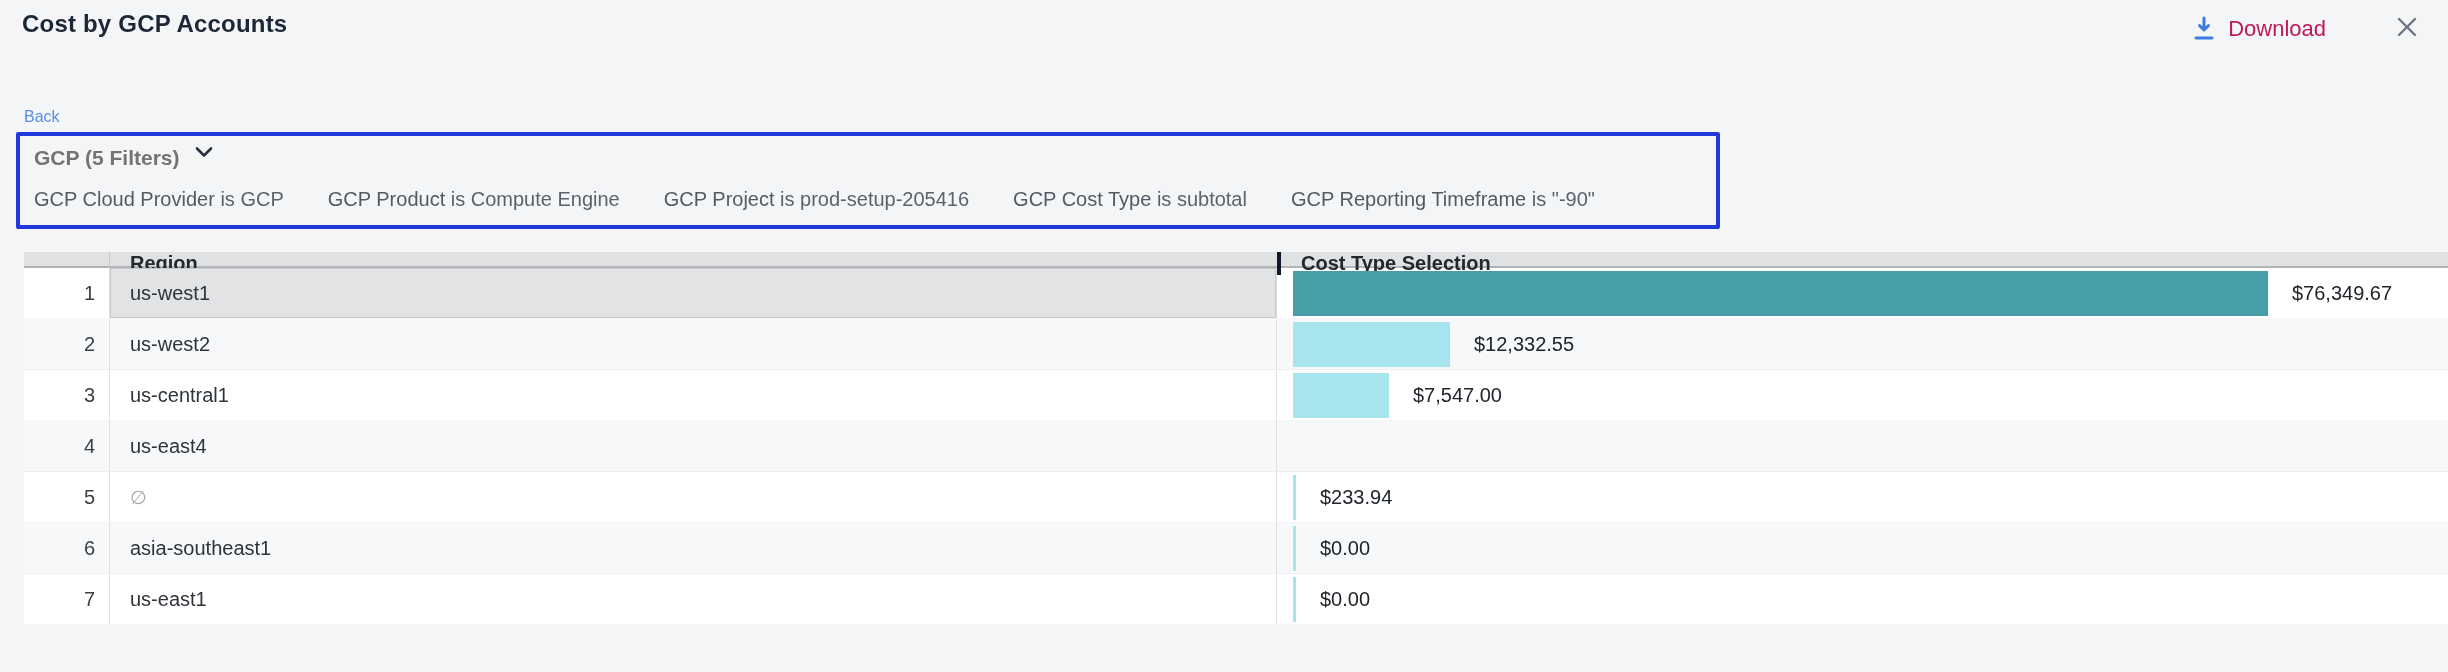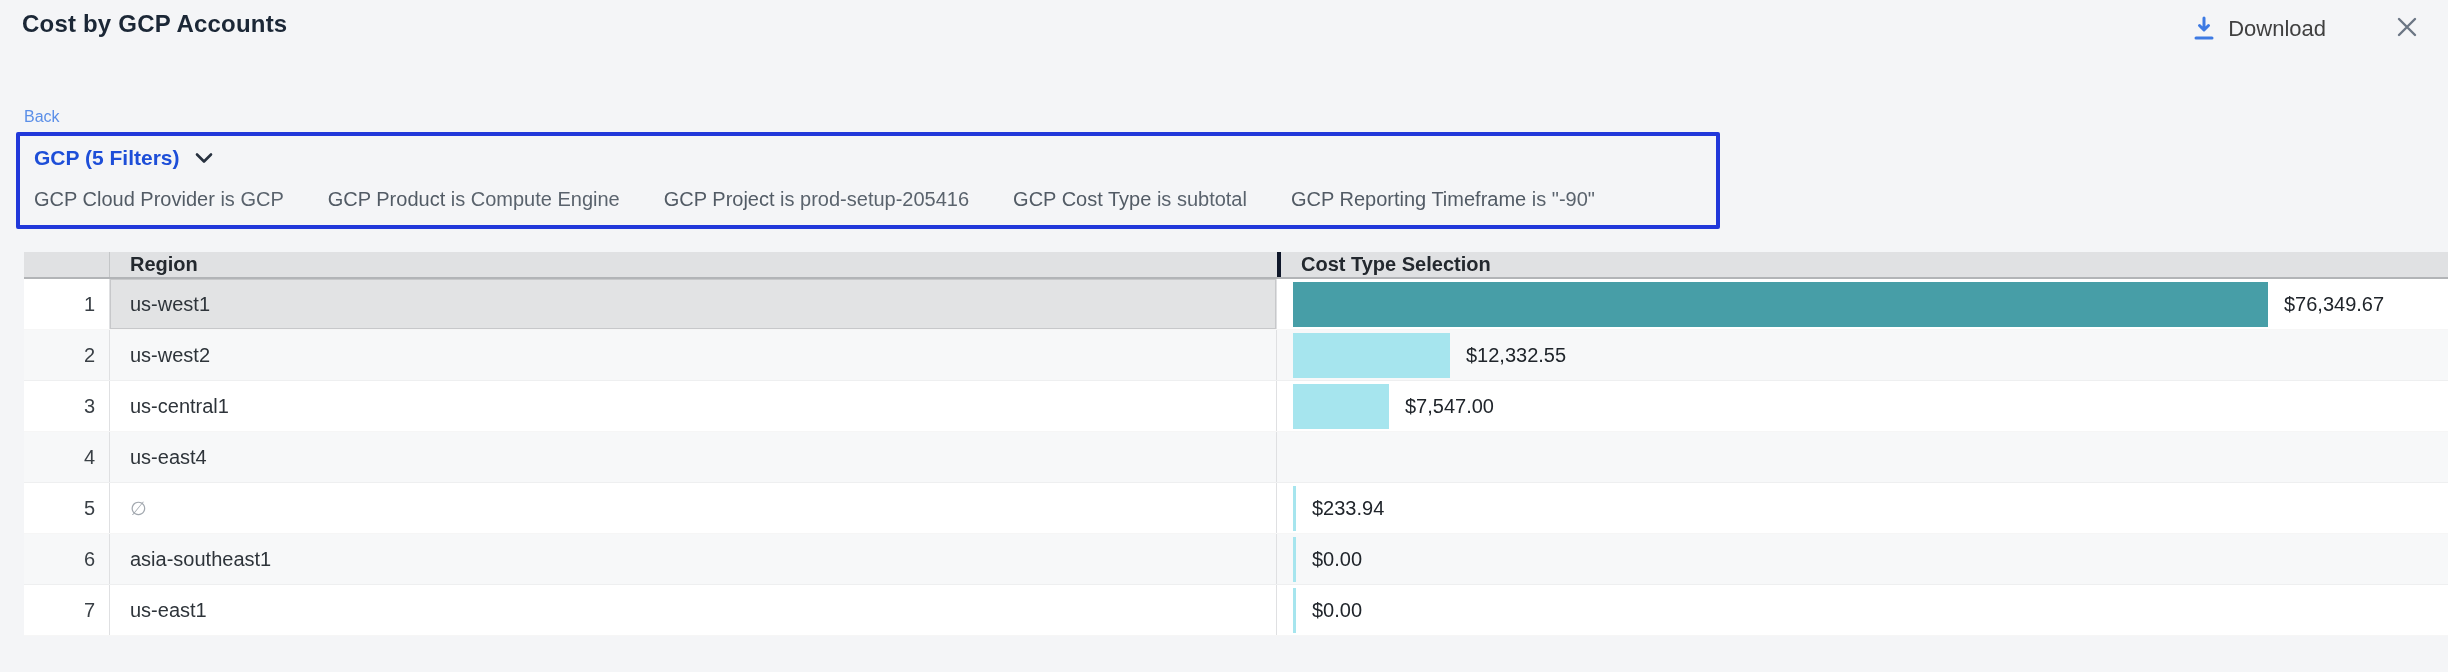--- a/index.html
+++ b/index.html
@@ -10,50 +10,50 @@
     color:#22272e;
     overflow:hidden;
     position:relative;
   }
   .topbar {
     display:flex; align-items:flex-start; justify-content:space-between;
     padding:10px 24px 0 22px; height:50px;
   }
   .page-title { font-size:24px; font-weight:700; color:#1b2736; letter-spacing:.2px; }
   .actions { display:flex; align-items:center; gap:68px; padding-top:4px; }
-  .download { display:flex; align-items:center; gap:12px; color:#404040; font-size:22px; font-weight:500; cursor:pointer; text-decoration:none; }
+  .download { display:flex; align-items:center; gap:12px; color:#be185d; font-size:22px; font-weight:500; cursor:pointer; text-decoration:none; }
   .download svg { display:block; }
   .close-btn { cursor:pointer; display:block; margin-right:4px; }
 
   .back-link {
     display:inline-block; margin:58px 0 6px 24px;
     color:#5b8fe8; font-size:16px; cursor:pointer; text-decoration:none;
   }
 
   .filter-box {
     margin-left:16px; width:1704px; min-height:97px;
     border:4px solid #2138da; border-radius:2px;
     padding:10px 14px 14px 14px;
     background:transparent;
   }
   .filter-summary {
-    display:inline-flex; align-items:center; gap:16px;
-    font-size:21px; font-weight:600; color:#1d4ed8; cursor:pointer;
+    display:inline-flex; gap:16px;
+    font-size:21px; font-weight:600; color:#737373; cursor:pointer;
   }
   .filter-list {
     margin-top:18px; display:flex; flex-wrap:nowrap; gap:44px;
     font-size:20px; color:#5a636d; white-space:nowrap;
   }
   .filter-item .f-field { font-weight:400; color:#525b65; }
   .filter-item .f-rest { font-weight:400;text-align:center; }
 
   .cost-table { margin:23px 0 0 24px; width:2424px; }
   .thead {
     display:grid; grid-template-columns:86px 1167px 1fr;
-    background:#e0e1e3; height:27px;
+    background:#e0e1e3; height:16px;
     border-bottom:2px solid #b2b4b7;
   }
   .th {
     font-size:20px; font-weight:700; color:#23282e;
     display:flex; align-items:center; padding-left:20px;
   }
   .th.numcol { padding-left:0; border-right:1px solid #c4c6c8; }
   .th.barcol { padding-left:20px; border-left:4px solid #0f172a; }
 
   .tr {
@@ -67,21 +67,21 @@
     justify-content:flex-end; padding-right:14px;
     color:#3a4046; border-right:1px solid #dfe0e2; background:#ffffff;
   }
   .tr.stripe .td.num { background:#f7f8f9; }
   .td.region { padding-left:20px; color:#2e343a; border-right:1px solid #dfe0e2;text-align:right; }
   .td.region.null-val { color:#a1a7ae; font-size:19px; }
   .tr.selected .td.region {
     background:#e2e3e4;
     box-shadow:inset 0 0 0 1px #c7c8ca;
   }
-  .td.barcell { padding-left:16px; gap:16px; background:transparent; }
+  .td.barcell { padding-left:16px; gap:24px; background:transparent; }
   .bar { height:45px; border-radius:0; flex:0 0 auto; }
   .val { color:#20252b; font-size:20px; white-space:nowrap; }
 </style>
 </head>
 <body>
 
 
 
 <div class="topbar">
   <h1 class="page-title">Cost by GCP Accounts</h1>

